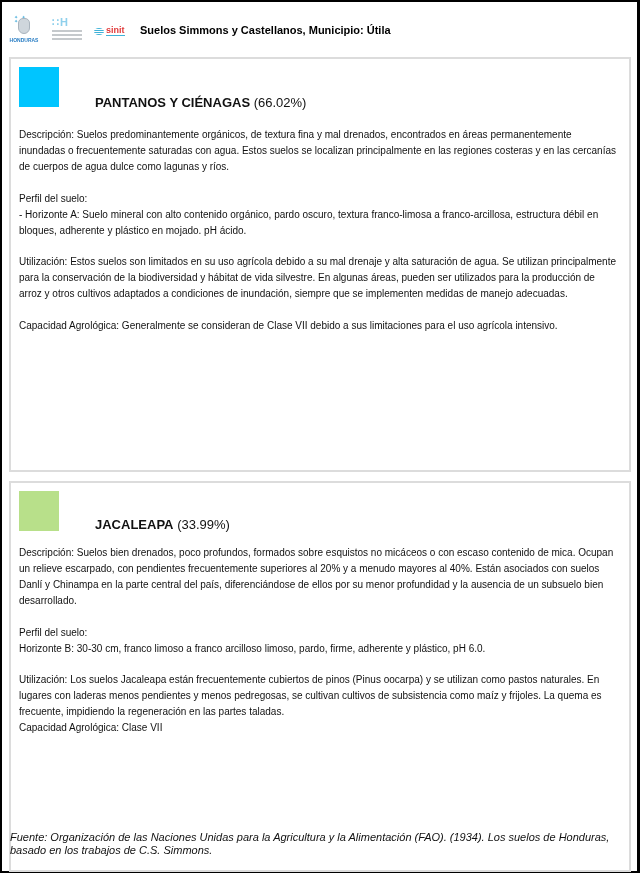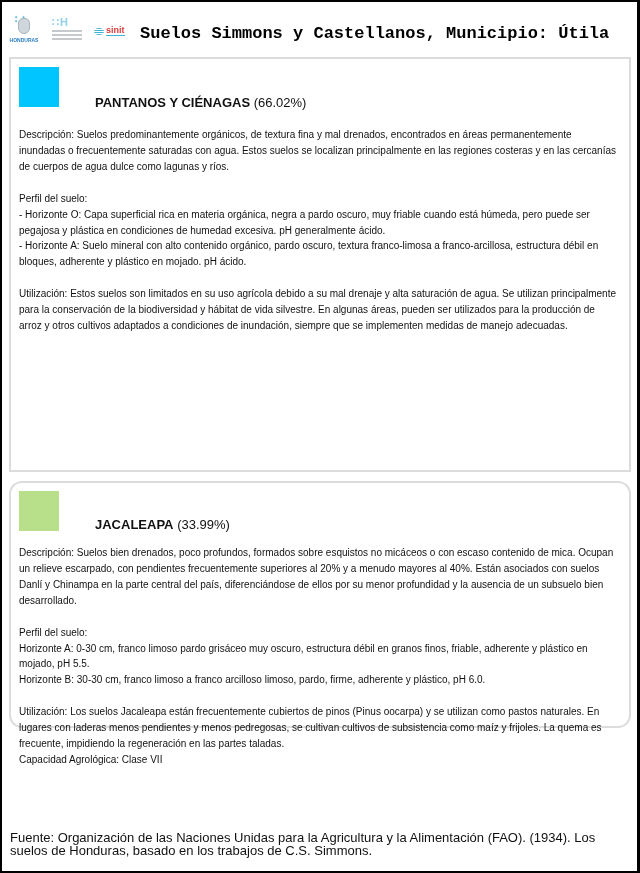--- a/index.html
+++ b/index.html
@@ -21,43 +21,43 @@
     .logo-honduras .stars { position: absolute; left: 6px; top: 1px; width: 20px; height: 4px; color: #5fb8e0; font-size: 5px; letter-spacing: 1px; line-height: 4px; }
     .logo-honduras .txt { position: absolute; left: 0; top: 23px; width: 32px; font-size: 5px; font-weight: bold; color: #2a7ec4; text-align: center; letter-spacing: 0; }
     .logo-sph { width: 38px; height: 34px; margin-left: 10px; position: relative; }
     .logo-sph .mark { position: absolute; left: 2px; top: 2px; font-size: 11px; font-weight: bold; color: #8fd0ec; letter-spacing: 1px; }
     .logo-sph .lines { position: absolute; left: 2px; top: 16px; width: 30px; }
     .logo-sph .lines div { height: 2px; background: #c5c9cc; margin-bottom: 2px; }
     .logo-sinit { margin-left: 6px; display: flex; align-items: center; height: 34px; }
     .logo-sinit .globe { width: 10px; height: 7px; border-radius: 50%; background: repeating-linear-gradient(0deg, #3fb2d8 0 1px, #ffffff 1px 2px); margin-right: 2px; }
     .logo-sinit .word { font-size: 9px; font-weight: bold; color: #e03a3a; letter-spacing: 0; border-bottom: 1px solid #3fb2d8; line-height: 9px; }
     .title {
-      position: absolute; left: 140px; top: 24px; font-size: 17px; font-weight: bold; color: #000; font-family: Liberation Mono, monospace;
+      position: absolute; left: 140px; top: 24px; font-size: 11px; font-weight: bold; color: #000;
     }
     .card {
       position: absolute; left: 9px; width: 622px;
       border: 2px solid #dcdcdc; background: #fff;
     }
     .card-1 { top: 57px; height: 415px; }
-    .card-2 { top: 481px; height: 247px; border-radius: 13px; }
+    .card-2 { top: 481px; height: 391px; }
     .swatch { position: absolute; left: 8px; width: 40px; height: 40px; }
     .card-1 .swatch { top: 8px; }
     .card-2 .swatch { top: 8px; }
     .soil-name { position: absolute; left: 60px; font-size: 13px; color: #111; }
     .card-1 .soil-name { top: 36px; }
     .card-2 .soil-name { top: 34px; }
     .soil-name b { font-weight: bold; padding-left: 24px; }
     .body-text { position: absolute; left: 8px; width: 600px; font-size: 10px; line-height: 15.9px; color: #111; }
     .card-1 .body-text { top: 68px; }
     .card-2 .body-text { top: 62px; }
     .para { margin: 0; }
     .gap { height: 16px; }
     .footer {
       position: absolute; left: 10px; top: 831px; width: 620px;
-      font-size: 13px; line-height: 13px; color: #111;
+      font-size: 11px; line-height: 13px; color: #111; font-style: italic;
     }
   </style>
 </head>
 <body>
 
 <div class="frame"></div>
 
 <div class="header">
   <div class="logos">
     <div class="logo-honduras">
@@ -84,39 +84,38 @@
 <div class="card card-1">
   <div class="swatch" style="background:#00c5ff;"></div>
   <div class="soil-name">
     <b>PANTANOS Y CIÉNAGAS</b>
     <span>(66.02%)</span>
   </div>
   <div class="body-text">
     <p class="para">Descripción: Suelos predominantemente orgánicos, de textura fina y mal drenados, encontrados en áreas permanentemente inundadas o frecuentemente saturadas con agua. Estos suelos se localizan principalmente en las regiones costeras y en las cercanías de cuerpos de agua dulce como lagunas y ríos.</p>
     <div class="gap"></div>
     <p class="para">Perfil del suelo:</p>
-    <p class="para">- Horizonte O: Capa superficial rica en materia orgánica, negra a pardo oscuro, muy friable cuando está húmeda, pero puede ser pegajosa y plástica en condiciones de humedad excesiva. pH generalmente ácido.</p>
     <p class="para">- Horizonte A: Suelo mineral con alto contenido orgánico, pardo oscuro, textura franco-limosa a franco-arcillosa, estructura débil en bloques, adherente y plástico en mojado. pH ácido.</p>
     <div class="gap"></div>
     <p class="para">Utilización: Estos suelos son limitados en su uso agrícola debido a su mal drenaje y alta saturación de agua. Se utilizan principalmente para la conservación de la biodiversidad y hábitat de vida silvestre. En algunas áreas, pueden ser utilizados para la producción de arroz y otros cultivos adaptados a condiciones de inundación, siempre que se implementen medidas de manejo adecuadas.</p>
     <div class="gap"></div>
+    <p class="para">Capacidad Agrológica: Generalmente se consideran de Clase VII debido a sus limitaciones para el uso agrícola intensivo.</p>
   </div>
 </div>
 
 <div class="card card-2">
   <div class="swatch" style="background:#b8e08a;"></div>
   <div class="soil-name">
     <b>JACALEAPA</b>
     <span>(33.99%)</span>
   </div>
   <div class="body-text">
     <p class="para">Descripción: Suelos bien drenados, poco profundos, formados sobre esquistos no micáceos o con escaso contenido de mica. Ocupan un relieve escarpado, con pendientes frecuentemente superiores al 20% y a menudo mayores al 40%. Están asociados con suelos Danlí y Chinampa en la parte central del país, diferenciándose de ellos por su menor profundidad y la ausencia de un subsuelo bien desarrollado.</p>
     <div class="gap"></div>
     <p class="para">Perfil del suelo:</p>
-    <p class="para">Horizonte A: 0-30 cm, franco limoso pardo grisáceo muy oscuro, estructura débil en granos finos, friable, adherente y plástico en mojado, pH 5.5.</p>
     <p class="para">Horizonte B: 30-30 cm, franco limoso a franco arcilloso limoso, pardo, firme, adherente y plástico, pH 6.0.</p>
     <div class="gap"></div>
     <p class="para">Utilización: Los suelos Jacaleapa están frecuentemente cubiertos de pinos (Pinus oocarpa) y se utilizan como pastos naturales. En lugares con laderas menos pendientes y menos pedregosas, se cultivan cultivos de subsistencia como maíz y frijoles. La quema es frecuente, impidiendo la regeneración en las partes taladas.</p>
     <p class="para">Capacidad Agrológica: Clase VII</p>
   </div>
 </div>
 
 <div class="footer">Fuente: Organización de las Naciones Unidas para la Agricultura y la Alimentación (FAO). (1934). Los suelos de Honduras, basado en los trabajos de C.S. Simmons.</div>
 
 </body></html>

